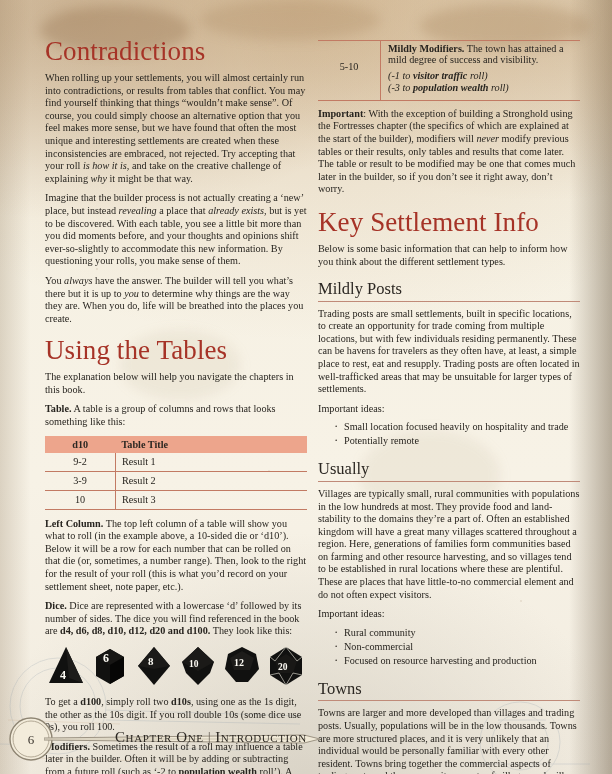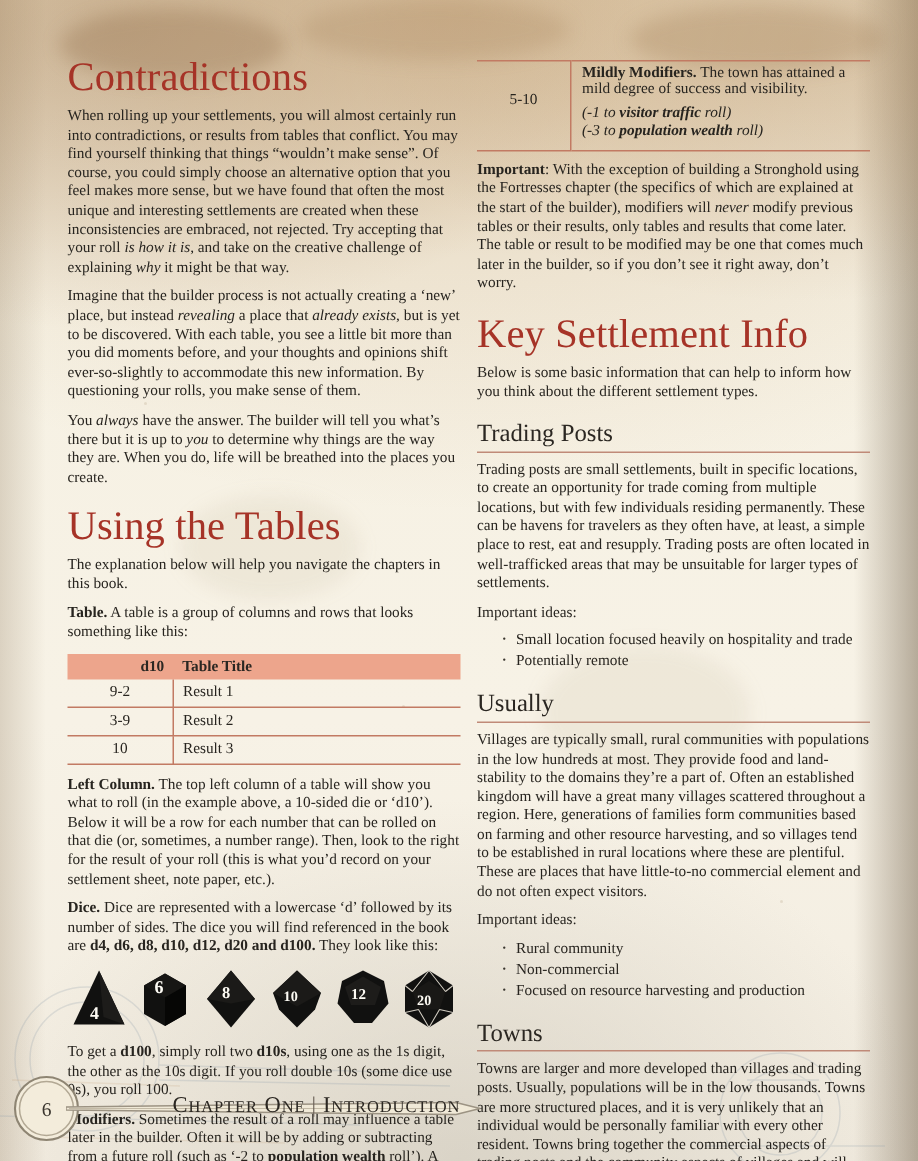--- a/index.html
+++ b/index.html
@@ -49,21 +49,21 @@
     font-size:10.2px;line-height:14px;color:#27241f;position:relative;
     padding-left:10px;
   }
   li:before{content:"\00B7";position:absolute;left:0;top:-1px;font-size:13px;color:#3a352e;}
   
   .tbl{width:100%;border-collapse:collapse;margin:4px 0 8px 0;}
   .tbl th{
     background:#eda58c;color:#2b2722;font-size:10.2px;font-weight:700;
     text-align:left;padding:3px 6px;border:none;
   }
-  .tbl th.c1{width:58px;text-align:right;}
+  .tbl th.c1{width:58px;text-align:center;}
   .tbl td{
     font-size:10.2px;color:#27241f;padding:3.5px 6px;
     border-bottom:1px solid #c27a63;
   }
   .tbl td.c1{text-align:center;width:58px;border-right:1px solid #c27a63;}
   .tbl tr:last-child td{border-bottom:1px solid #c27a63;}
   
   .tbl2{width:100%;border-collapse:collapse;margin:0 0 7px 0;}
   .tbl2 td{font-size:10.2px;color:#27241f;padding:2px 7px 5px 7px;vertical-align:top;}
   .tbl2 td.c1{width:48px;text-align:center;border-right:1px solid #c27a63;padding-top:20px;}
@@ -240,21 +240,21 @@
         </td>
       </tr>
     </tbody>
       </table>
 
     <p><b>Important</b>: With the exception of building a Stronghold using the Fortresses chapter (the specifics of which are explained at the start of the builder), modifiers will <i>never</i> modify previous tables or their results, only tables and results that come later. The table or result to be modified may be one that comes much later in the builder, so if you don’t see it right away, don’t worry.</p>
 
     <h1 class="red" style="margin-top:13px;">Key Settlement Info</h1>
     <p>Below is some basic information that can help to inform how you think about the different settlement types.</p>
 
-    <h2 class="sub">Trading Posts</h2>
+    <h2 class="sub">Mildly Posts</h2>
     <div class="rule"></div>
     <p>Trading posts are small settlements, built in specific locations, to create an opportunity for trade coming from multiple locations, but with few individuals residing permanently. These can be havens for travelers as they often have, at least, a simple place to rest, eat and resupply. Trading posts are often located in well-trafficked areas that may be unsuitable for larger types of settlements.</p>
     <p class="tight">Important ideas:</p>
     <ul>
       <li>Small location focused heavily on hospitality and trade</li>
       <li>Potentially remote</li>
     </ul>
 
     <h2 class="sub">Usually</h2>
     <div class="rule"></div>

